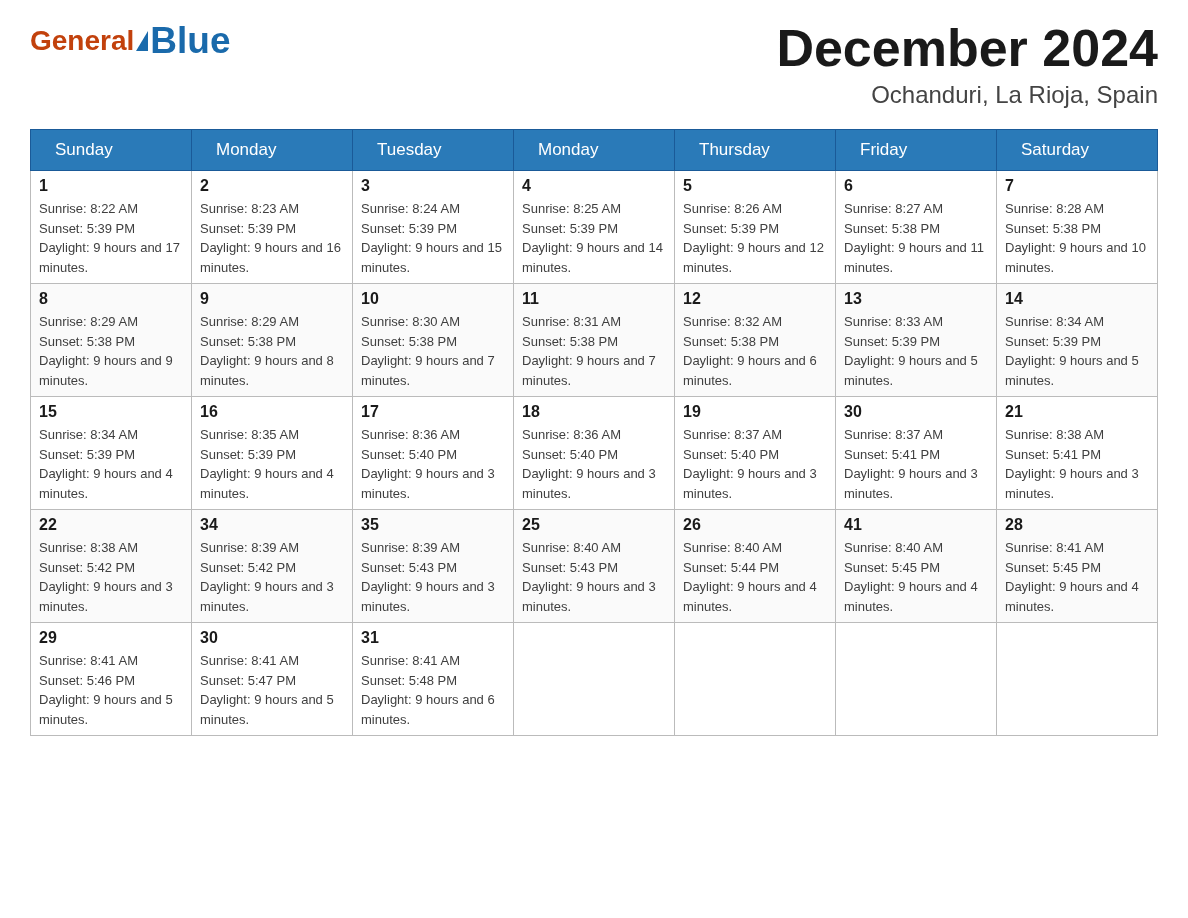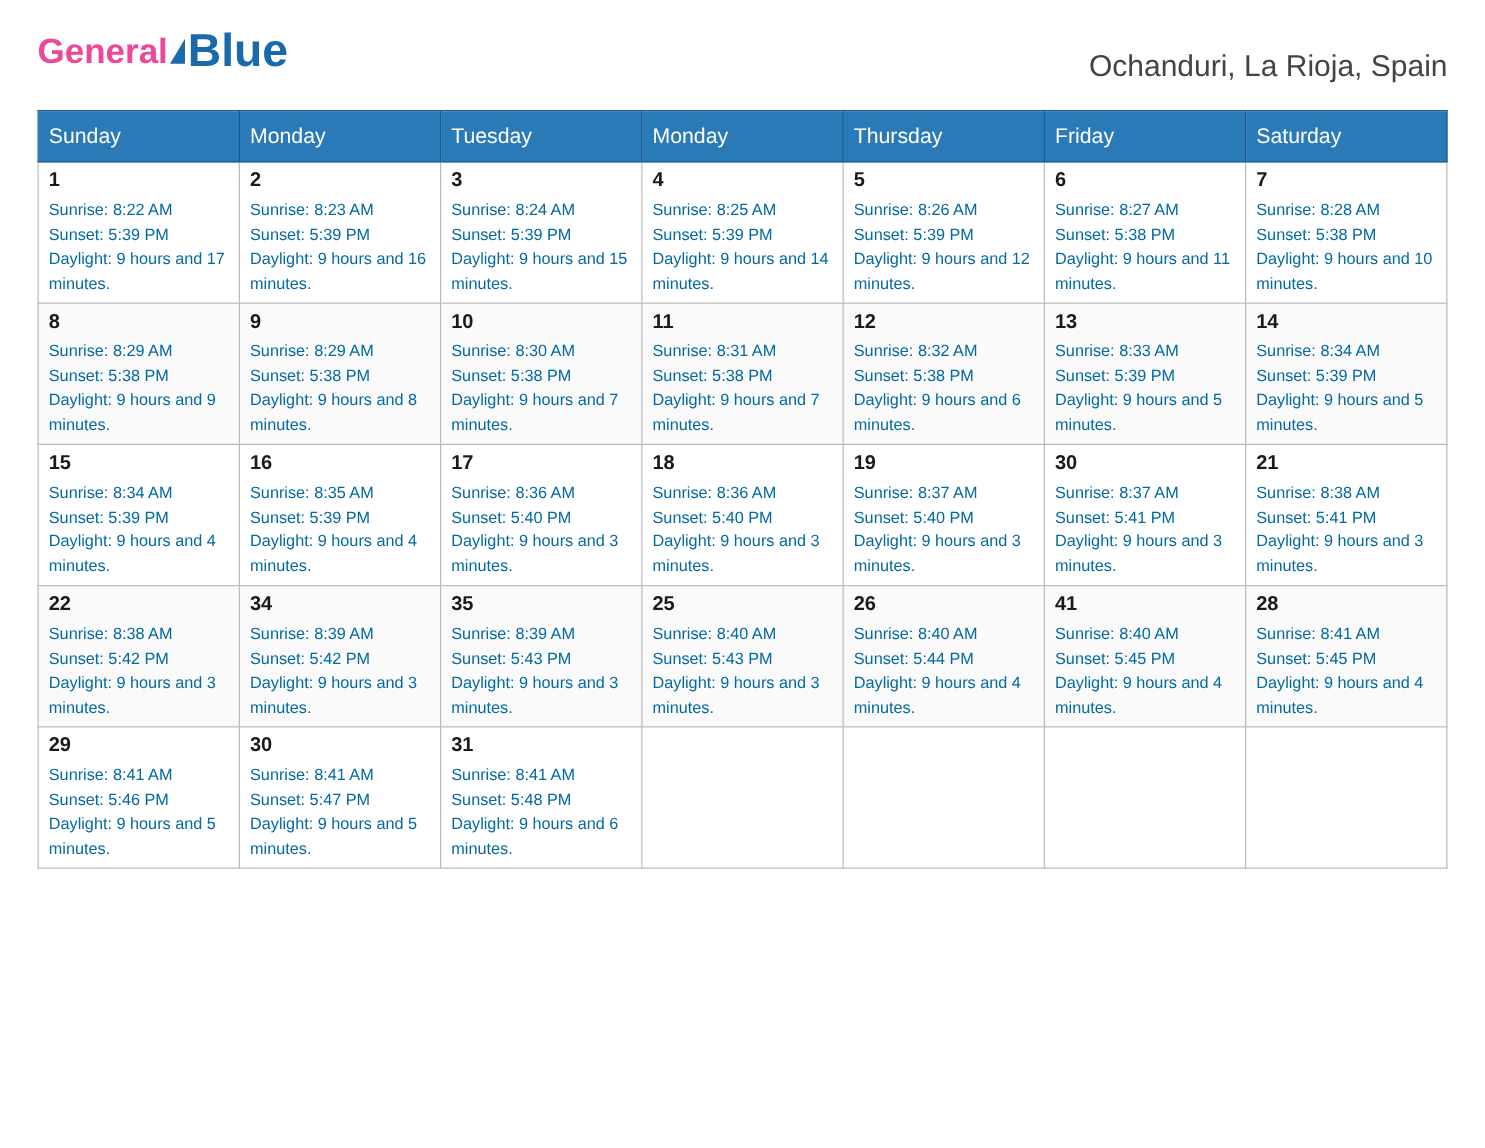--- a/index.html
+++ b/index.html
@@ -21,21 +21,21 @@
       flex-direction: column;
       align-items: flex-start;
     }
     .logo-text {
       display: flex;
       align-items: center;
     }
     .logo-general {
       font-size: 28px;
       font-weight: bold;
-      color: #ec4899;
+      color: #c2410c;
     }
     .logo-blue-part {
       display: flex;
       align-items: center;
     }
     .logo-blue-text {
       font-size: 37px;
       font-weight: bold;
       color: #1a6aab;
     }
@@ -53,53 +53,53 @@
     }
     .month-title {
       font-size: 52px;
       font-weight: bold;
       color: #1a1a1a;
       line-height: 1.1;
     }
     .location-title {
       font-size: 24px;
       color: #444;
-      margin-top: 20px;
+      margin-top: 4px;
     }
     .calendar-table {
       width: 100%;
       border-collapse: collapse;
       border: 1px solid #999;
     }
     .calendar-table th {
       background-color: #2a7ab8;
       color: #ffffff;
       font-size: 17px;
       font-weight: normal;
-      padding: 10px 8px;
+      padding: 10px 24px;
       text-align: left;
       border: 1px solid #1a5a98;
     }
     .calendar-table td {
       border: 1px solid #bbbbbb;
       vertical-align: top;
       padding: 6px 8px;
       width: calc(100% / 7);
       min-height: 100px;
     }
     .day-number {
       font-size: 16px;
       font-weight: bold;
       color: #1a1a1a;
       display: block;
       margin-bottom: 4px;
     }
     .day-info {
       font-size: 13px;
-      color: #0369a1;
+      color: #404040;
       line-height: 1.5;
     }
     .week-row td {
       background: #ffffff;
     }
     .empty-cell {
       background: #ffffff;
     }
     
     tr:nth-child(even) td {
@@ -116,20 +116,21 @@
   <div class="logo">
     <div class="logo-text">
       <span class="logo-general">General</span>
       <div class="logo-blue-part">
         <div class="logo-triangle"></div>
         <span class="logo-blue-text">Blue</span>
       </div>
     </div>
   </div>
   <div class="title-area">
+    <div class="month-title">December 2024</div>
     <div class="location-title">Ochanduri, La Rioja, Spain</div>
   </div>
 </div>
 
 <table class="calendar-table">
   <thead>
     <tr>
 
     <th>Sunday</th>
         <th>Monday</th>

